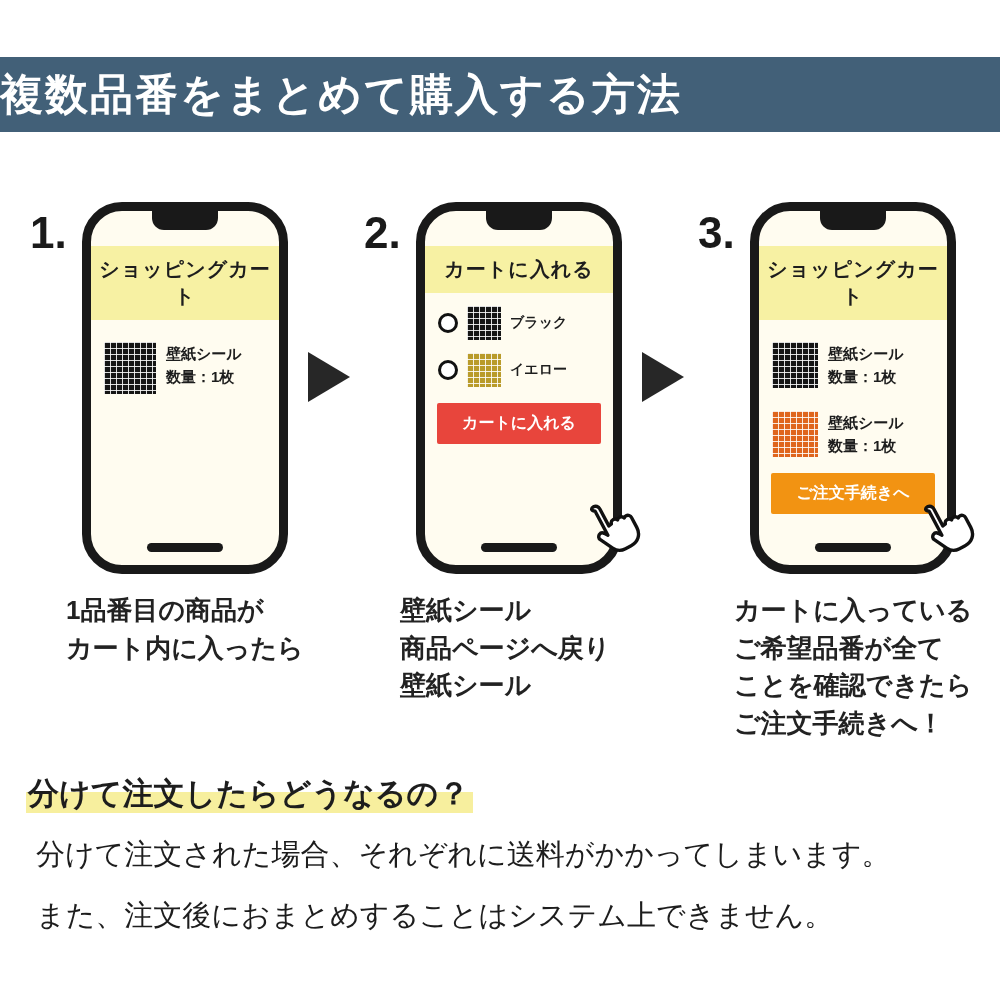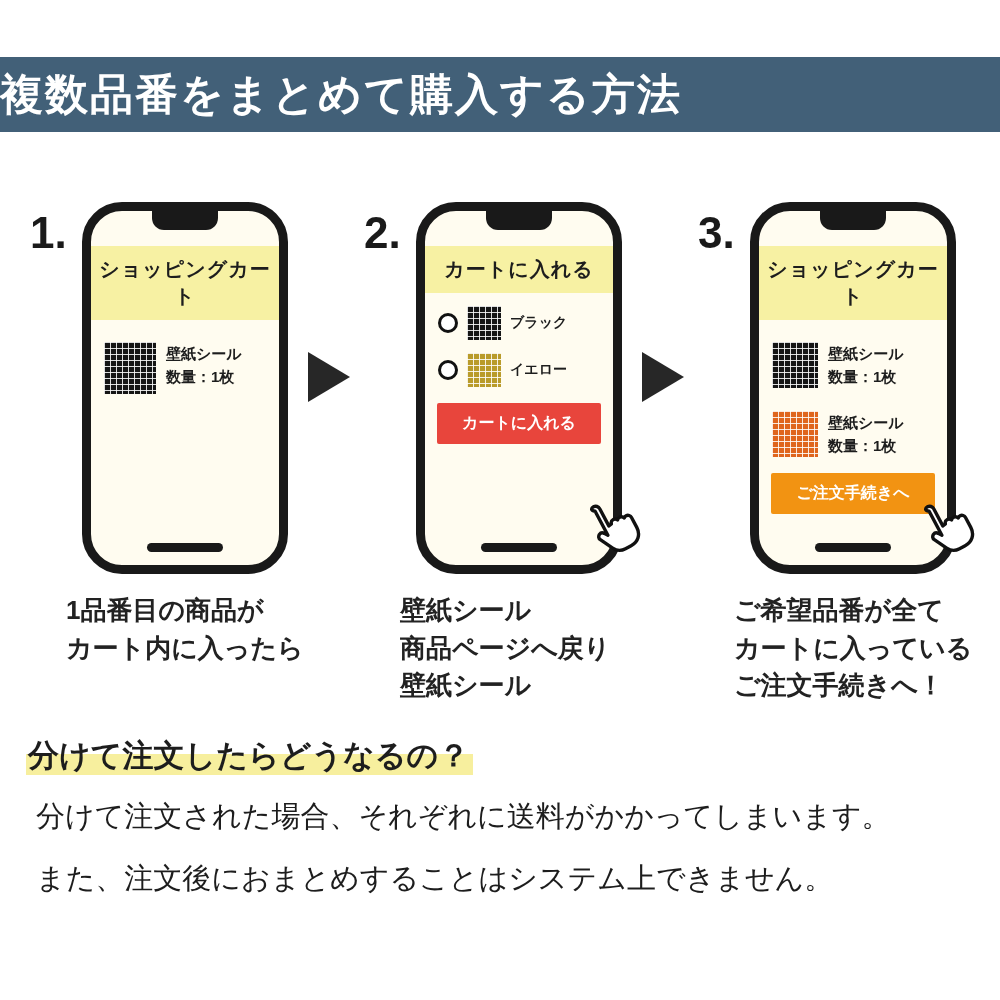--- a/index.html
+++ b/index.html
@@ -296,22 +296,23 @@
           <div class="hand">
             <svg viewBox="0 0 32 32" width="64" height="64">
               <path d="M13 3c1.3 0 2.3 1 2.3 2.3V15l1.6-.3c.2-.9 1-1.5 1.9-1.5.8 0 1.5.5 1.8 1.2.3-.4.9-.7 1.5-.7.9 0 1.6.6 1.9 1.4.3-.3.8-.5 1.3-.5 1.1 0 2 .9 2 2v5.6c0 4-2.8 6.8-6.8 6.8h-3.2c-2.5 0-4.4-1.2-5.5-3.3l-3.5-6.6c-.5-.9-.1-2 .8-2.5.8-.4 1.8-.2 2.4.6l1.2 1.7V5.3C10.7 4 11.7 3 13 3z" fill="#ffffff" stroke="#111111" stroke-width="1.7" stroke-linejoin="round"></path>
             </svg>
           </div>
 
           <div class="home-bar"></div>
         </div>
       </div>
       <div class="caption">
+        <div>カートに入っている</div>
         <div>ご希望品番が全て</div>
-        <div>カートに入っている</div>
+        <div>ことを確認できたら</div>
         <div>ご注文手続きへ！</div>
       </div>
     </div>
 
   </div>
 
   <div class="footer">
     <h2><span class="hl">分けて注文したらどうなるの？</span></h2>
     <p>分けて注文された場合、それぞれに送料がかかってしまいます。</p>
     <p>また、注文後におまとめすることはシステム上できません。</p>

